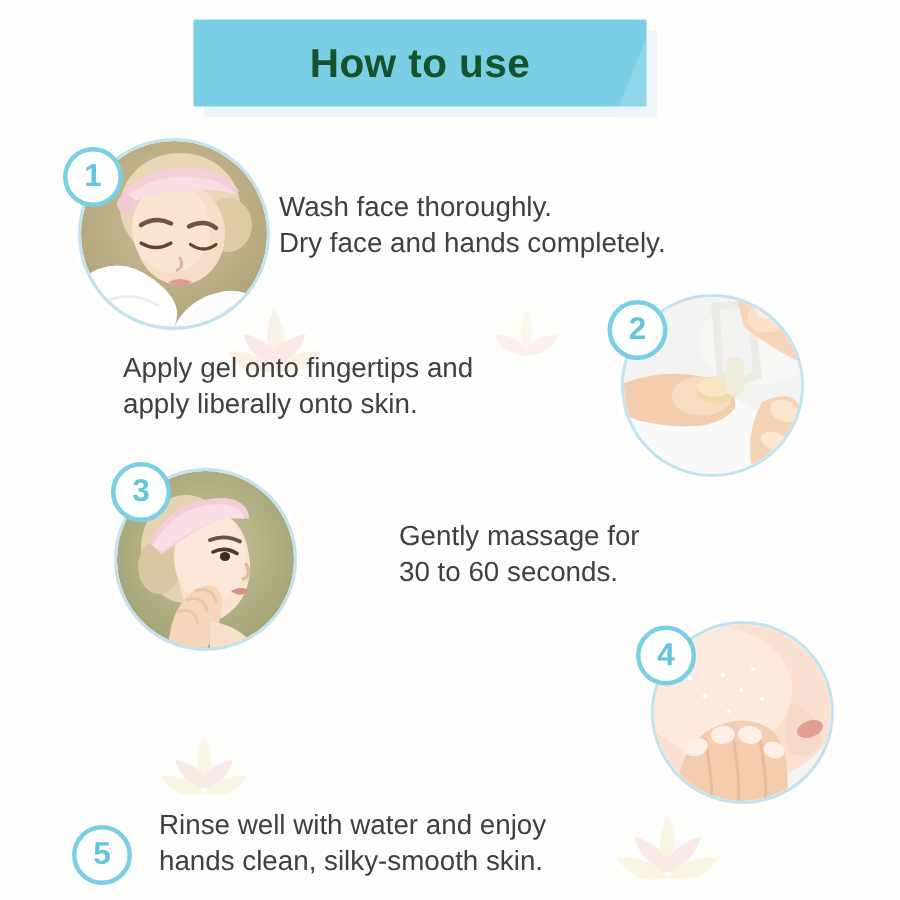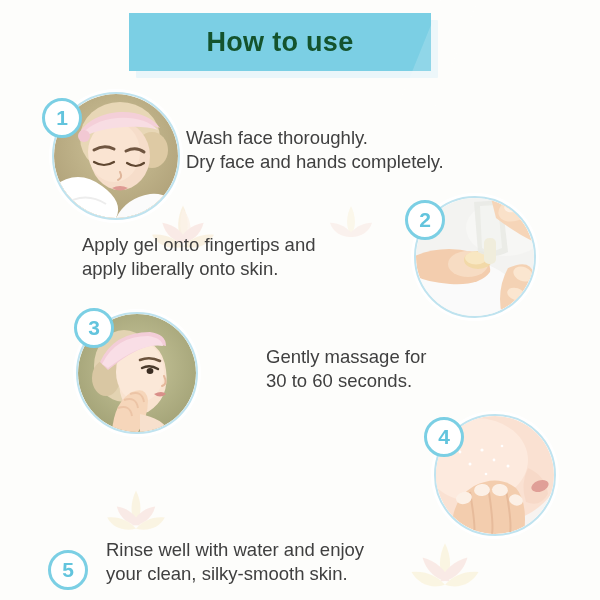--- a/index.html
+++ b/index.html
@@ -308,15 +308,15 @@
     </div>
   </div>
   <div class="badge" style="left:424px; top:417px;">
     <span>4</span>
   </div>
 
   <div class="badge" style="left:48px; top:550px;">
     <span>5</span>
   </div>
   <div class="step-text" style="left:106px; top:538px; width:340px;">Rinse well with water and enjoy
-your clean, silky-smooth skin.</div>
+hands clean, silky-smooth skin.</div>
 
 </div>
 
 </body></html>

